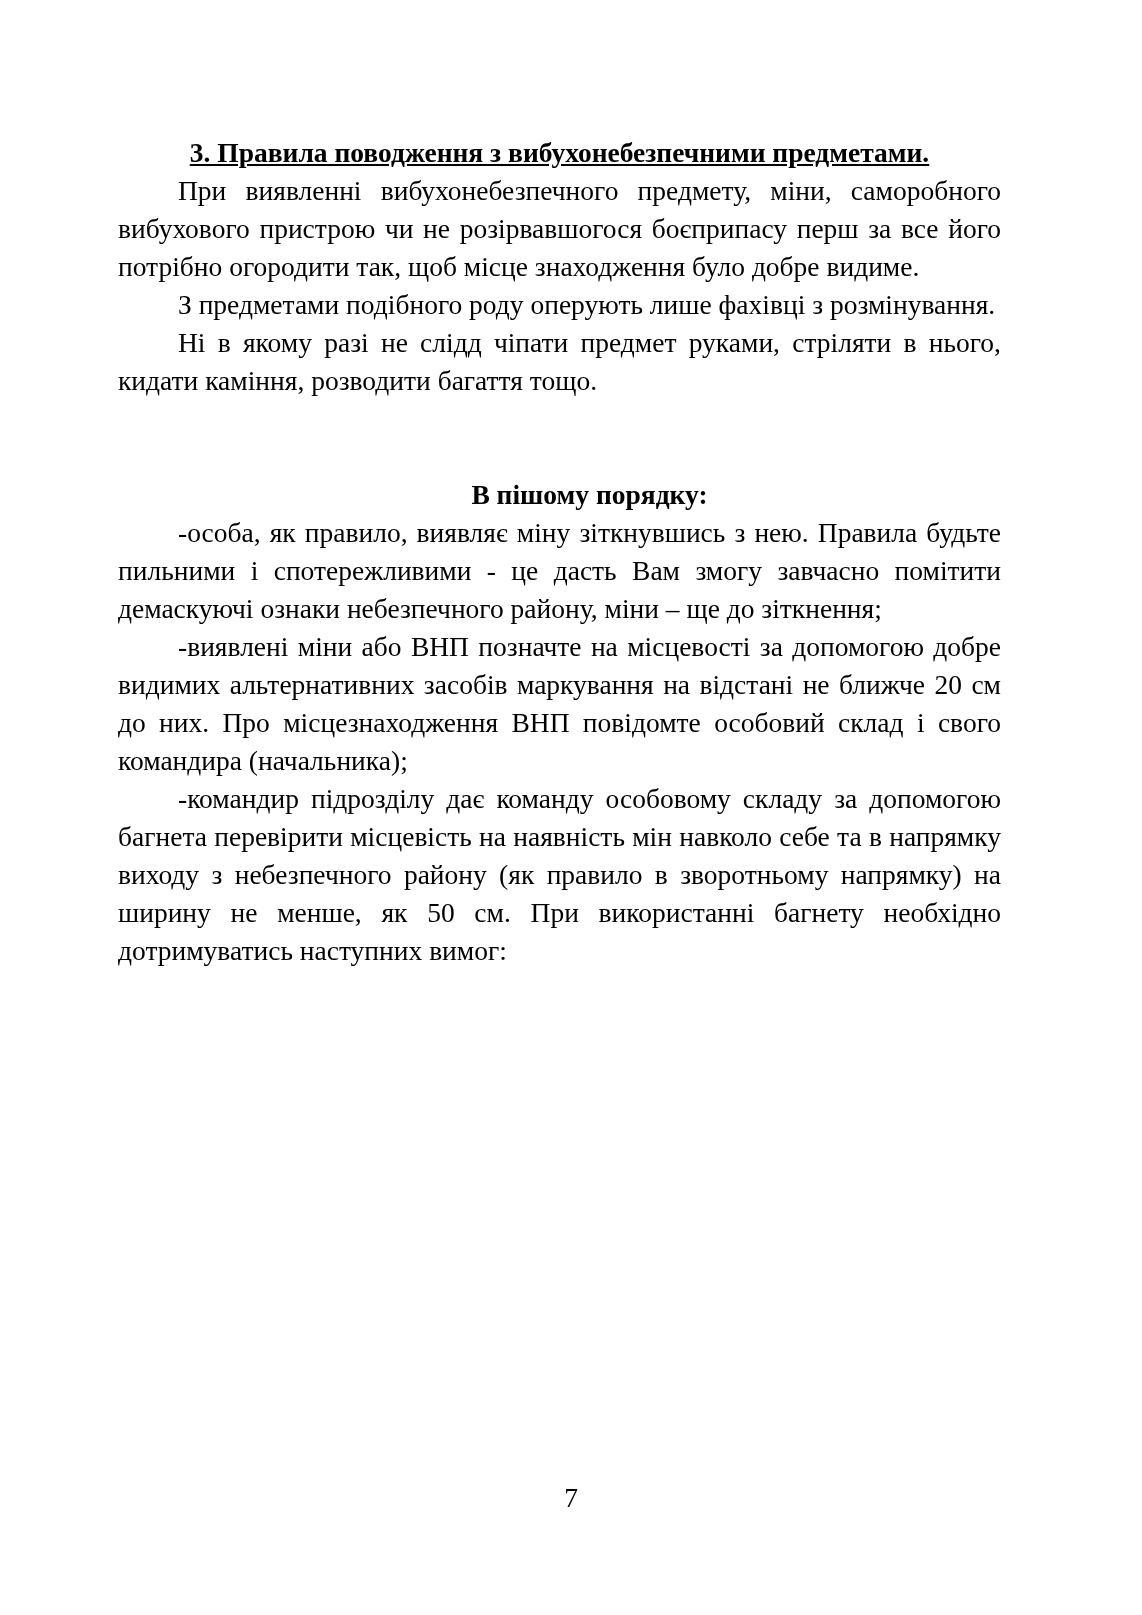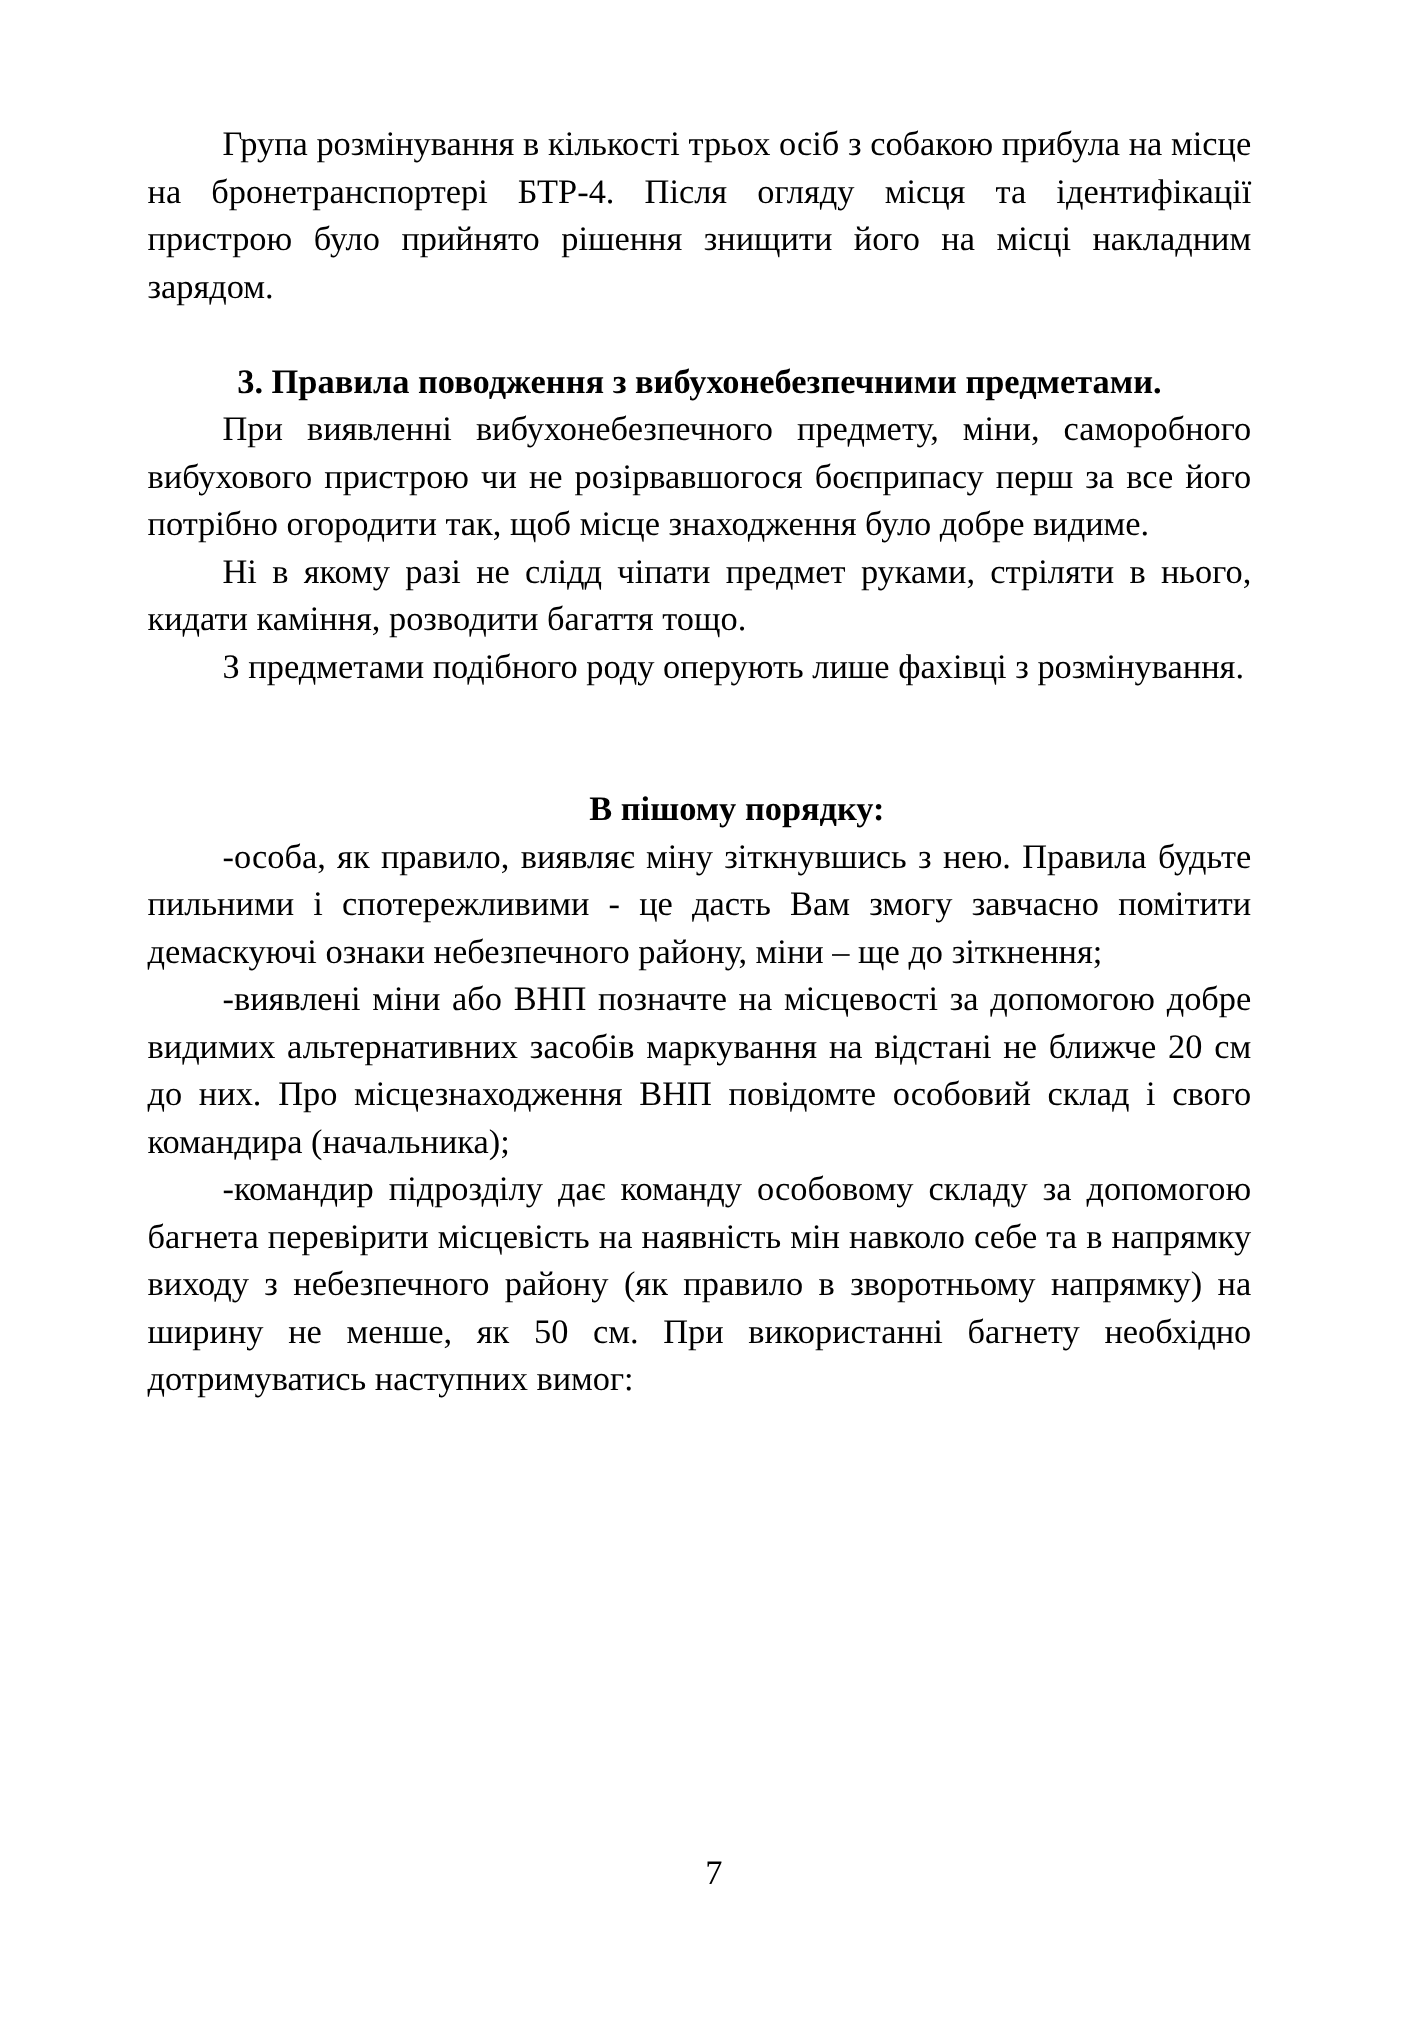--- a/index.html
+++ b/index.html
@@ -39,20 +39,21 @@
   .heading {
     font-family: "Liberation Serif", "DejaVu Serif", serif;
     font-size: 27.5px;
     line-height: 38px;
     font-weight: bold;
     color: #000000;
     text-align: center;
     text-indent: 0;
     margin: 0;
     padding: 0 58px;
+    text-decoration: underline;
   }
   .subhead {
     font-family: "Liberation Serif", "DejaVu Serif", serif;
     font-size: 27.5px;
     line-height: 38px;
     font-weight: bold;
     color: #000000;
     text-align: center;
     text-indent: 60px;
     margin: 0;
@@ -71,31 +72,30 @@
     color: #000000;
   }
 </style>
 </head>
 <body>
 
 <div class="page">
 
   <div class="content">
 
-    <p class="para">Група розмінування в кількості трьох осіб з собакою прибула на місце на бронетранспортері БТР-4. Після огляду місця та ідентифікації пристрою було прийнято рішення знищити його на місці накладним зарядом.</p>
 
     <div class="gap-1"></div>
 
     <h2 class="heading">3. Правила поводження з вибухонебезпечними предметами.</h2>
 
     <p class="para">При виявленні вибухонебезпечного предмету, міни, саморобного вибухового пристрою чи не розірвавшогося боєприпасу перш за все його потрібно огородити так, щоб місце знаходження було добре видиме.</p>
 
+    <p class="para">З предметами подібного роду оперують лише фахівці з розмінування.</p>
+
     <p class="para">Ні в якому разі не слідд чіпати предмет руками, стріляти в нього, кидати каміння, розводити багаття тощо.</p>
-
-    <p class="para">З предметами подібного роду оперують лише фахівці з розмінування.</p>
 
     <div class="gap-2"></div>
 
 
     <p class="subhead">В пішому порядку:</p>
 
     <p class="para">-особа, як правило, виявляє міну зіткнувшись з нею. Правила будьте пильними і спотережливими  - це дасть Вам змогу завчасно помітити демаскуючі ознаки небезпечного району, міни – ще до зіткнення;</p>
 
 
     <p class="para">-виявлені міни або ВНП позначте на місцевості за допомогою добре видимих альтернативних засобів маркування на відстані не ближче 20 см до них. Про місцезнаходження ВНП повідомте особовий склад і свого командира (начальника);</p>

